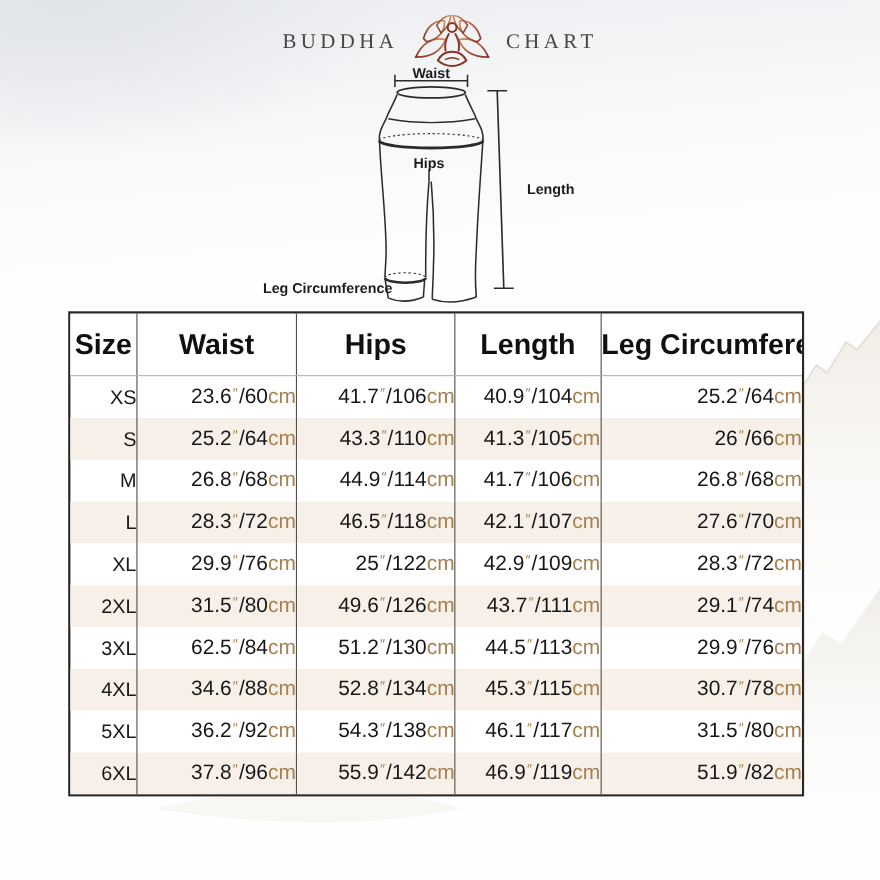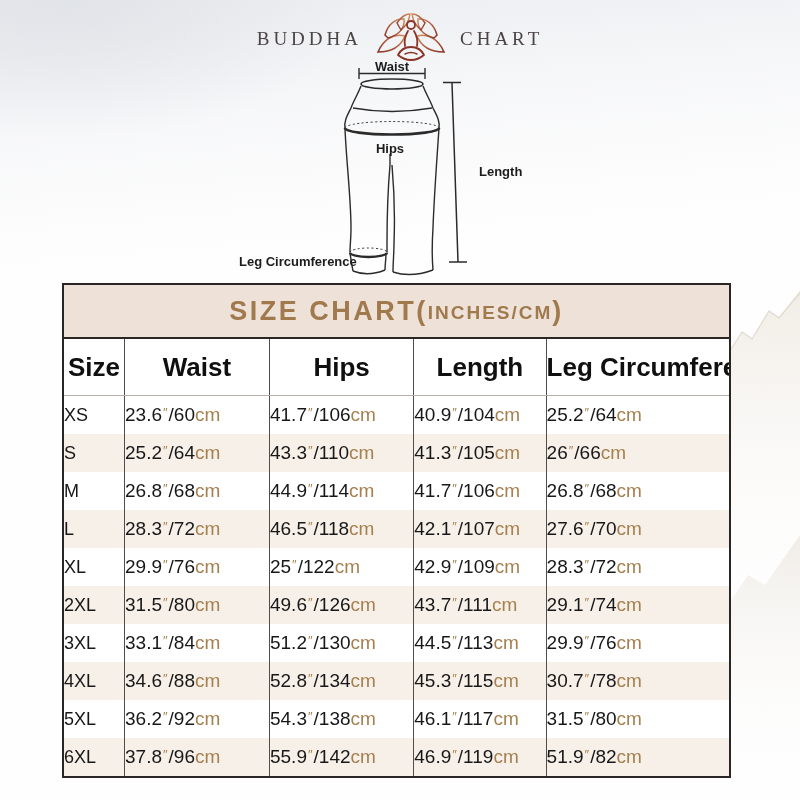--- a/index.html
+++ b/index.html
@@ -32,21 +32,21 @@
         border:2px solid #2a2625;box-sizing:border-box;}
   .chart-title{height:52px;background:#ede1d8;border-bottom:2px solid #2a2625;
         display:flex;align-items:center;justify-content:center;color:#a0794c;font-weight:bold;}
   .chart-title .t-main{font-size:27px;letter-spacing:2.5px;}
   .chart-title .t-sub{font-size:19px;letter-spacing:2px;padding-top:4px;}
   table.size-table{width:100%;border-collapse:collapse;table-layout:fixed;}
   .size-table th{height:56px;font-size:26px;font-weight:bold;color:#101010;text-align:center;
         border-right:1px solid #514d4a;border-bottom:1px solid #b9b1a8;background:#fff;
         padding:0;overflow:hidden;white-space:nowrap;}
   .size-table th:last-child,.size-table td:last-child{border-right:none;}
-  .size-table td{height:38px;font-size:19px;color:#171717;text-align:left;
+  .size-table td{height:38px;font-size:19px;color:#171717;text-align:right;
         border-right:1px solid #514d4a;padding:0;white-space:nowrap;}
   .size-table td.size-cell{font-size:18px;}
   .size-table tr.alt td{background:#f7f0e9;}
   .size-table .u{color:#a6804f;}
   .size-table .u-in{color:#a6804f;font-size:0.68em;vertical-align:0.32em;margin:0 1px;}
 
   .footer-note{position:absolute;left:62px;top:776px;width:669px;text-align:center;
         font-size:17px;font-weight:bold;color:#111;}
 </style>
 </head>
@@ -137,25 +137,20 @@
         <path d="M222 25 L228 204 M213 24.5 H231 M219 204 H237" stroke-width="1.5"></path>
       </g>
     </svg>
     <span class="lbl lbl-waist">Waist</span>
     <span class="lbl lbl-hips">Hips</span>
     <span class="lbl lbl-length">Length</span>
     <span class="lbl lbl-legcirc">Leg Circumference</span>
   </div>
 
   <div class="chart-wrap">
-    <div class="chart-title">
-      <span class="t-main">SIZE CHART(</span>
-        <span class="t-sub">INCHES/CM</span>
-        <span class="t-main">)</span>
-    </div>
     <table class="size-table">
       <colgroup>
         <col style="width:9.1%">
           <col style="width:21.8%">
           <col style="width:21.7%">
         <col style="width:19.9%">
           <col style="width:27.5%">
       </colgroup>
       <thead>
           <tr id="head-row">
@@ -204,21 +199,21 @@
           </tr>
           <tr class="alt">
             <td class="size-cell">2XL</td>
             <td><span class="n">31.5</span><span class="u u-in">″</span><span class="n">/80</span><span class="u">cm</span></td>
             <td><span class="n">49.6</span><span class="u u-in">″</span><span class="n">/126</span><span class="u">cm</span></td>
             <td><span class="n">43.7</span><span class="u u-in">″</span><span class="n">/111</span><span class="u">cm</span></td>
             <td><span class="n">29.1</span><span class="u u-in">″</span><span class="n">/74</span><span class="u">cm</span></td>
           </tr>
           <tr>
             <td class="size-cell">3XL</td>
-            <td><span class="n">33.1</span><span class="u u-in">″</span><span class="n">/84</span><span class="u">cm</span></td>
+            <td><span class="n">62.5</span><span class="u u-in">″</span><span class="n">/84</span><span class="u">cm</span></td>
             <td><span class="n">51.2</span><span class="u u-in">″</span><span class="n">/130</span><span class="u">cm</span></td>
             <td><span class="n">44.5</span><span class="u u-in">″</span><span class="n">/113</span><span class="u">cm</span></td>
             <td><span class="n">29.9</span><span class="u u-in">″</span><span class="n">/76</span><span class="u">cm</span></td>
           </tr>
           <tr class="alt">
             <td class="size-cell">4XL</td>
             <td><span class="n">34.6</span><span class="u u-in">″</span><span class="n">/88</span><span class="u">cm</span></td>
             <td><span class="n">52.8</span><span class="u u-in">″</span><span class="n">/134</span><span class="u">cm</span></td>
             <td><span class="n">45.3</span><span class="u u-in">″</span><span class="n">/115</span><span class="u">cm</span></td>
             <td><span class="n">30.7</span><span class="u u-in">″</span><span class="n">/78</span><span class="u">cm</span></td>

